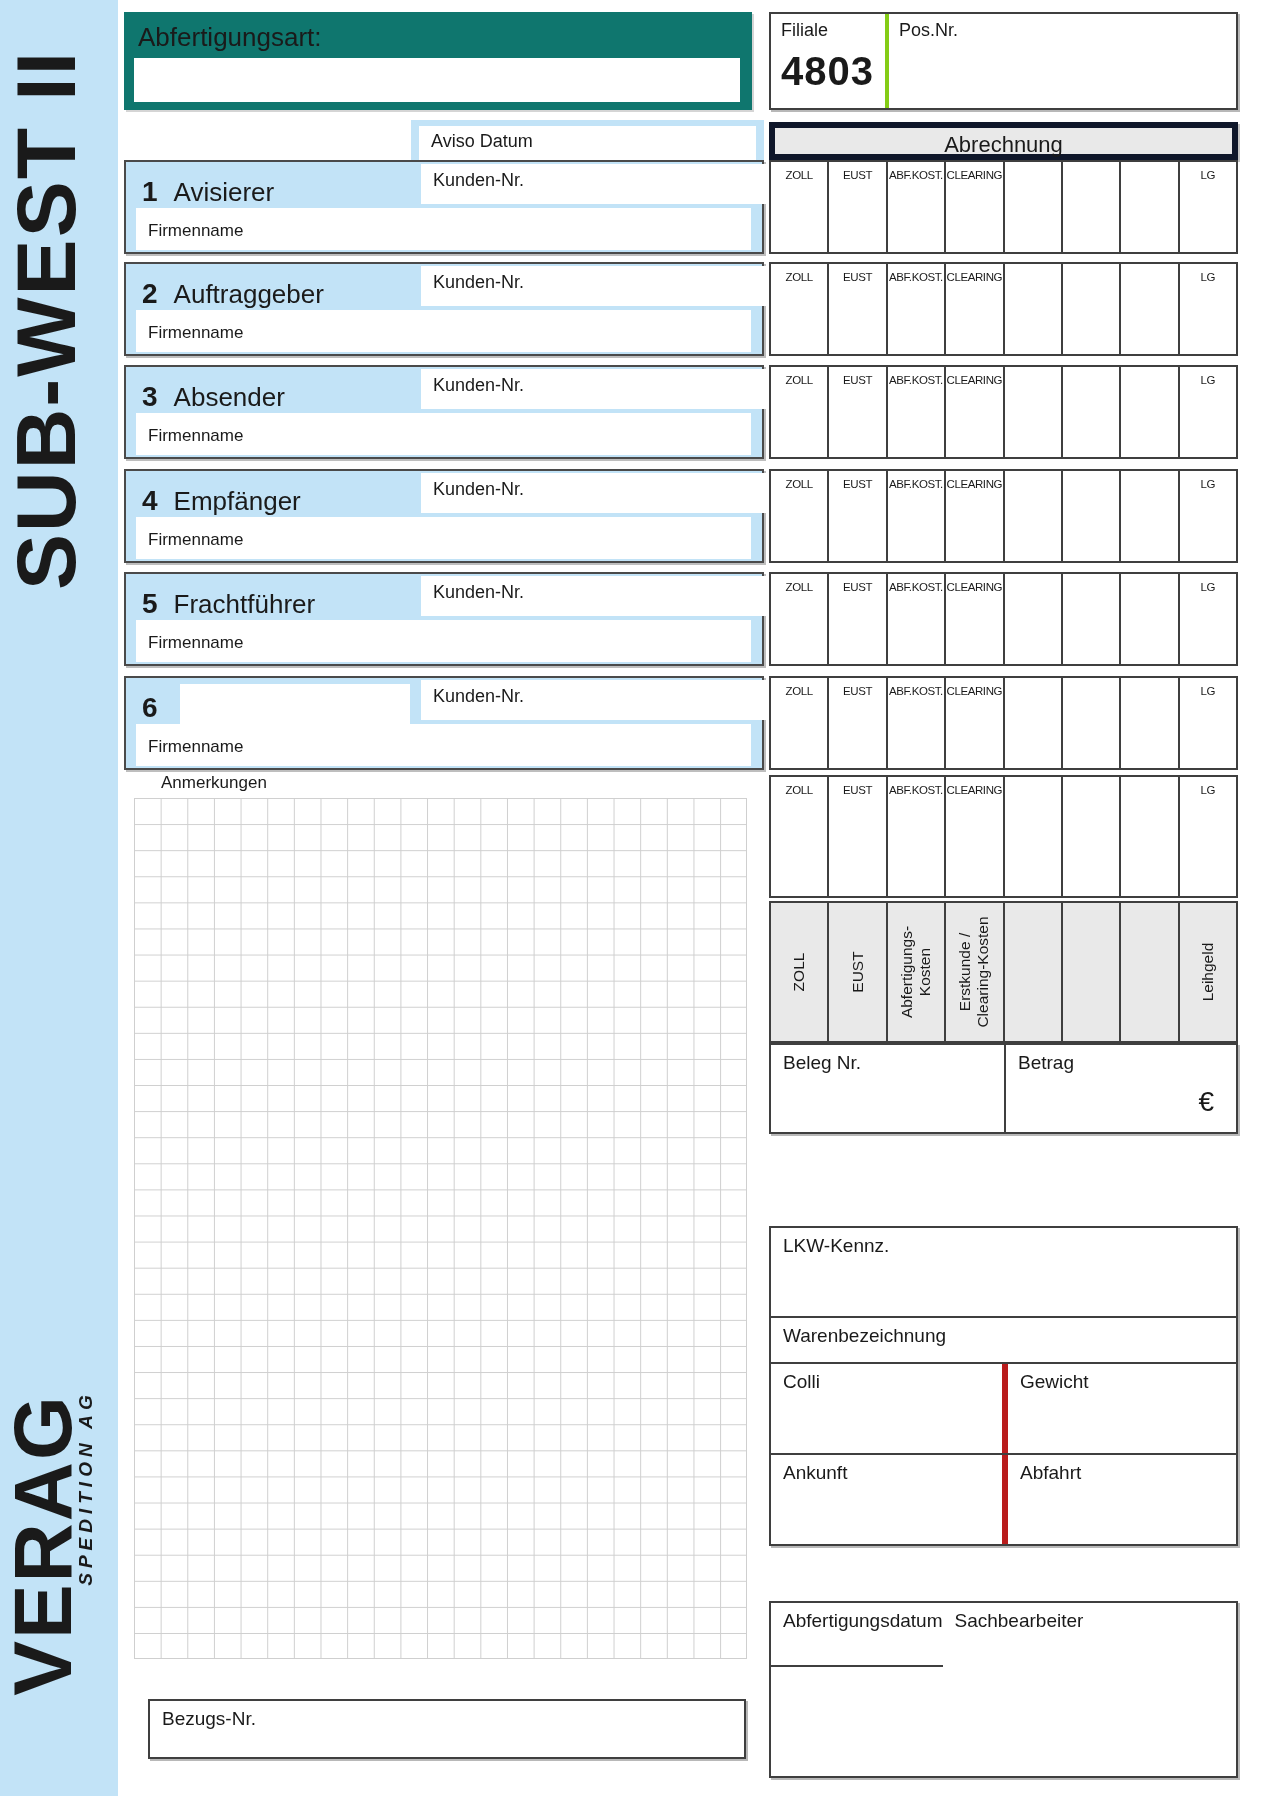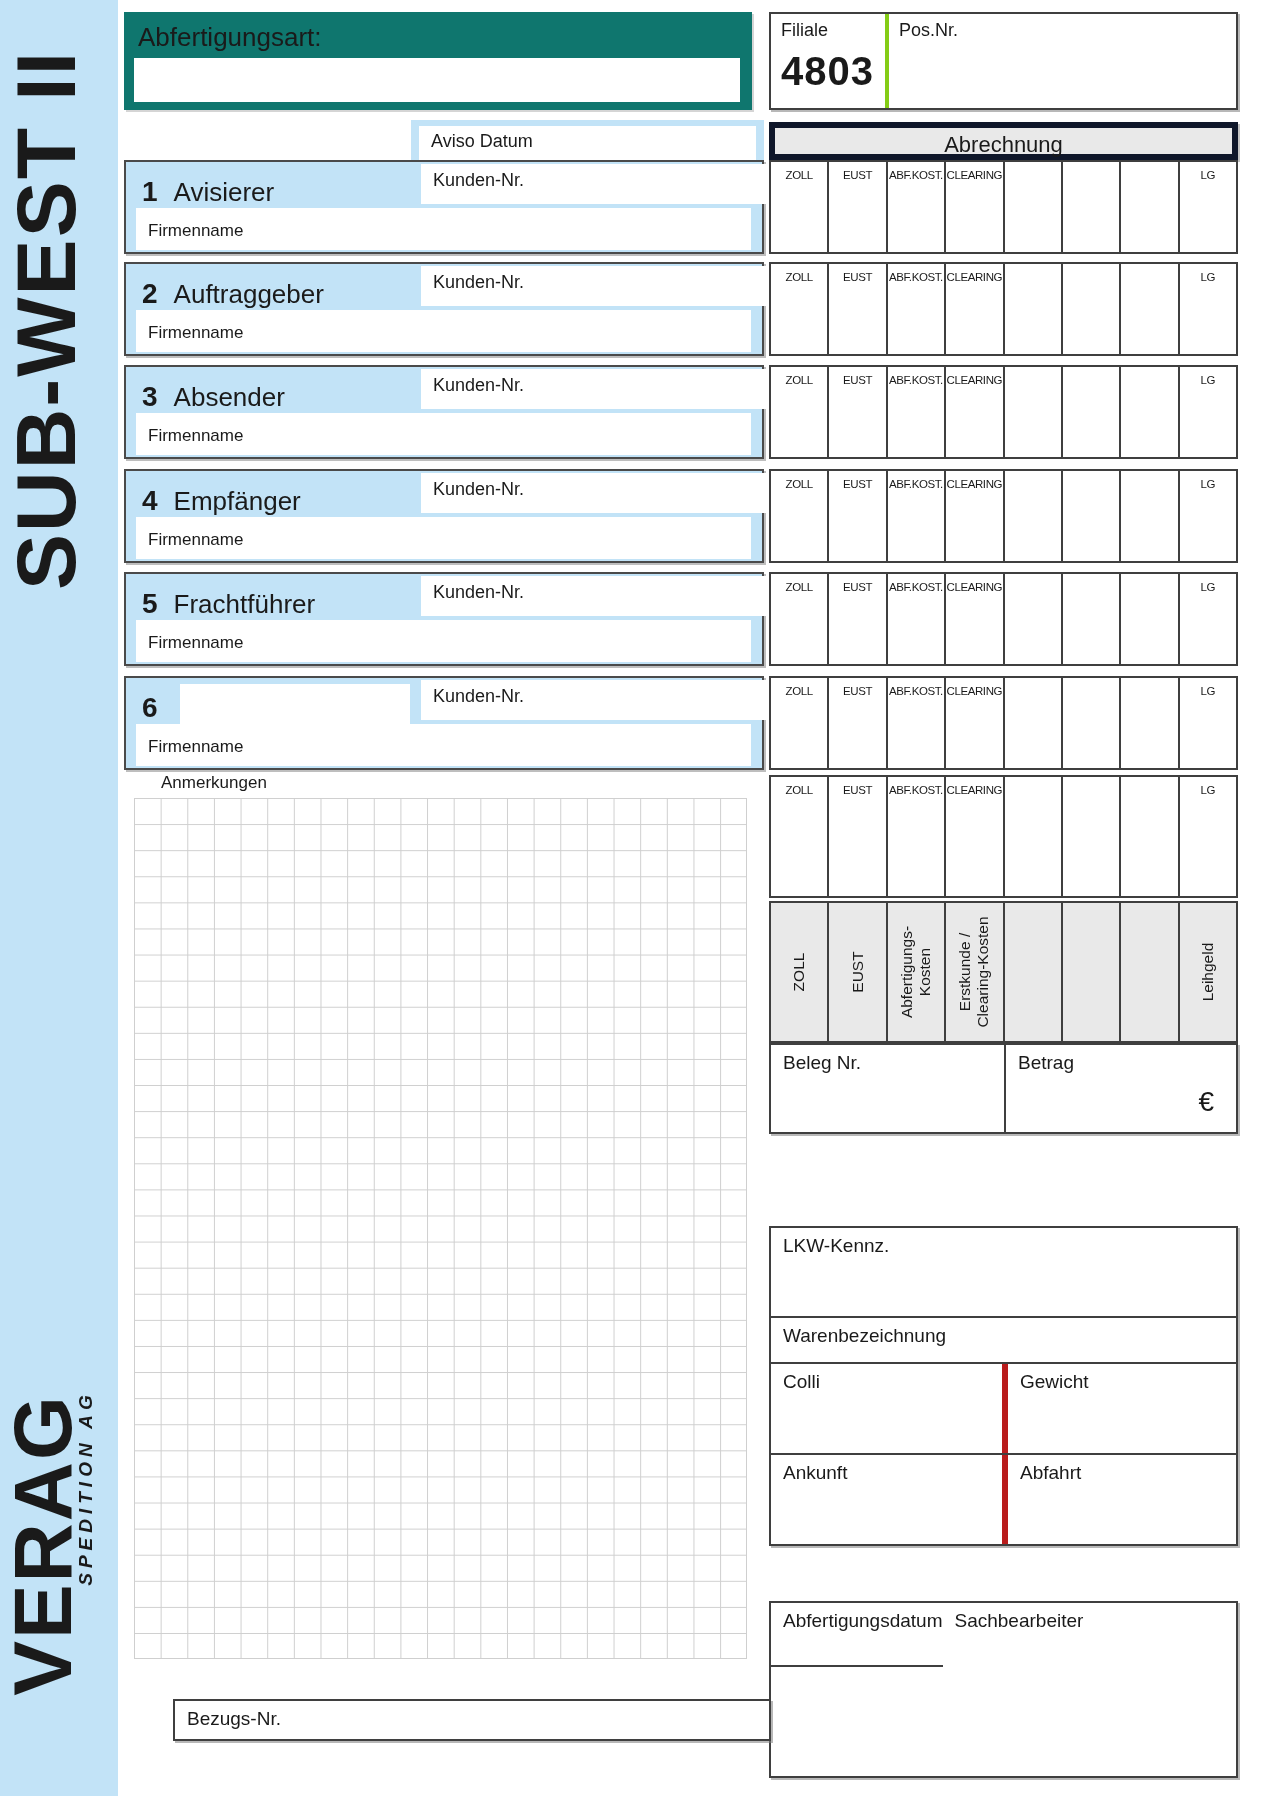--- a/index.html
+++ b/index.html
@@ -76,21 +76,21 @@
   .d-colli{height:89px; display:flex;}
   .d-ankunft{flex:1; display:flex;}
   .d-cell-l{width:231px; border-right:6px solid #b91c1c;}
   .d-cell-r{flex:1;}
   .d-label{font-size:19px; padding:7px 0 0 12px; display:block;}
 
   .proc{left:769px; top:1601px; width:469px; height:177px; display:flex; }
   .p-row1{height:62px; border-bottom:2px solid #3f3f3f;}
   .p-row2{flex:1;}
 
-  .bezugs{left:148px; top:1699px; width:598px; height:42px;margin-left:25px;}
+  .bezugs{left:148px; top:1699px; width:598px; height:60px;}
 </style>
 </head>
 <body>
 
 <div class="page">
 
   <div class="sidebar">
     <div class="rot sw-title">SUB-WEST II</div>
     <div class="rot verag">VERAG</div>
     <div class="rot sped">SPEDITION AG</div>

